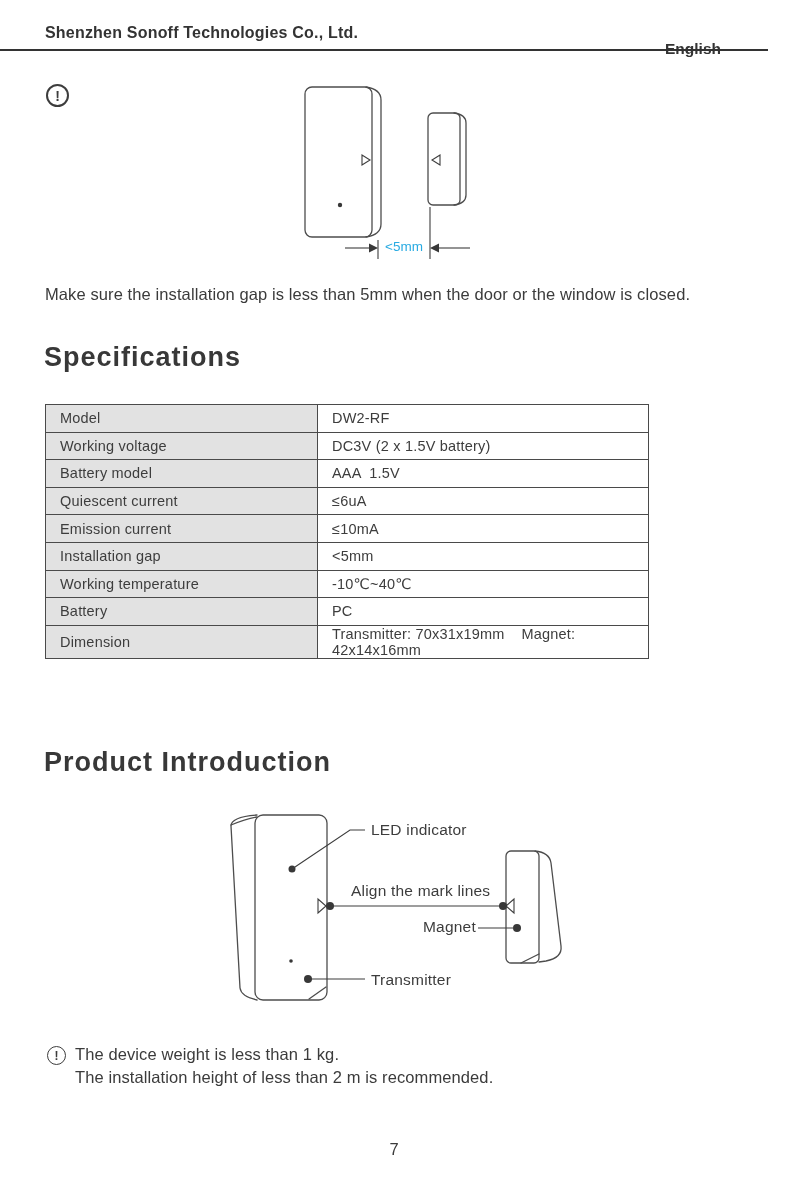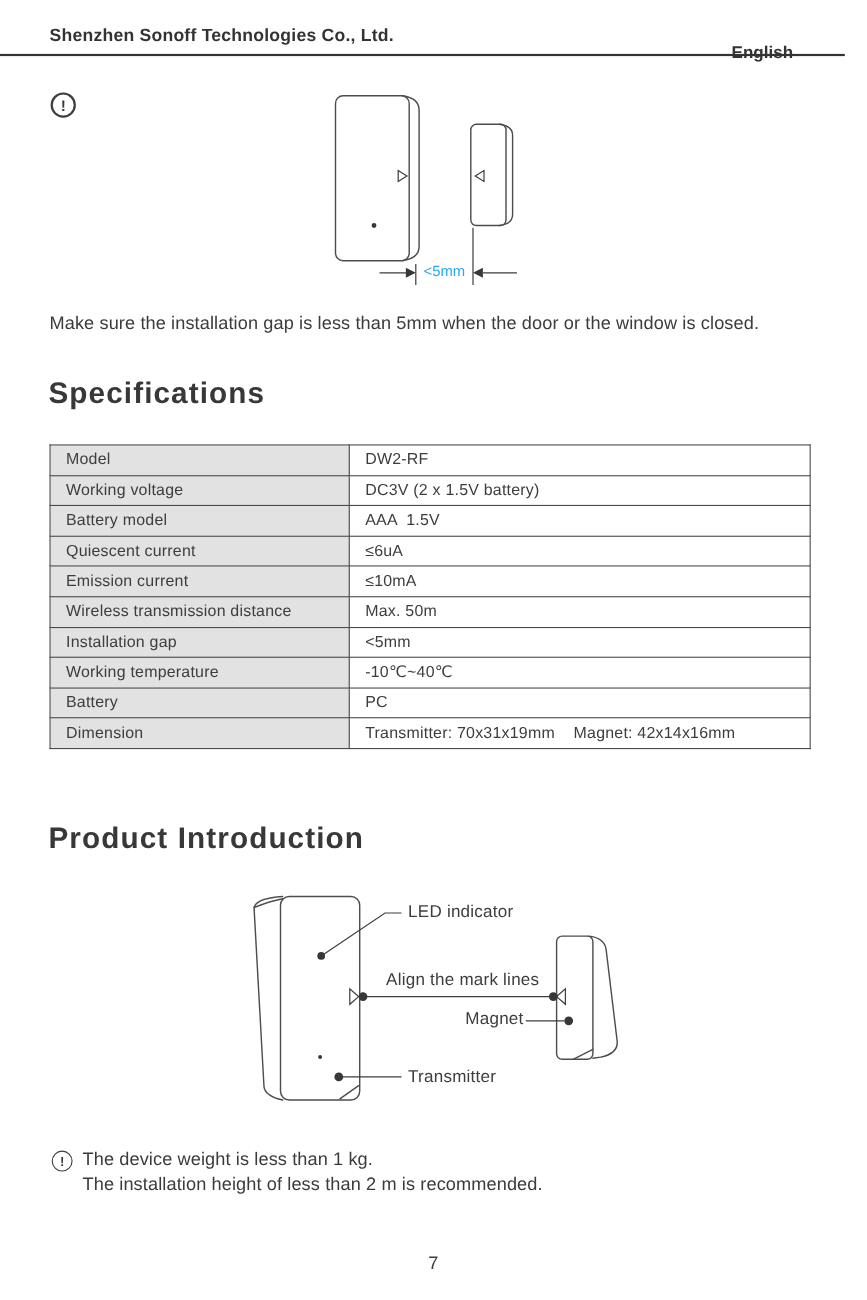--- a/index.html
+++ b/index.html
@@ -76,21 +76,21 @@
     font-weight: 600;
     letter-spacing: 1px;
     color: #383838;
   }
   .section-title.specs { top: 342px; }
   .section-title.intro { top: 747px; }
   
   table.spec-table {
     position: absolute;
     left: 45px; top: 404px;
-    width: 692px;
+    width: 604px;
     border-collapse: collapse;
     table-layout: fixed;
   }
   table.spec-table td {
     border: 1px solid #4a4a4a;
     height: 27.6px;
     font-size: 14.5px;
     letter-spacing: 0.2px;
     padding: 0 6px 0 14px;
     vertical-align: middle;
@@ -186,24 +186,20 @@
     </tr>
     <tr>
       <td class="label">Quiescent current</td>
       <td class="value">≤6uA</td>
     </tr>
     <tr>
       <td class="label">Emission current</td>
       <td class="value">≤10mA</td>
     </tr>
     <tr>
-      <td class="label">Wireless transmission distance</td>
-      <td class="value">Max. 50m</td>
-    </tr>
-    <tr>
       <td class="label">Installation gap</td>
       <td class="value">&lt;5mm</td>
     </tr>
     <tr>
       <td class="label">Working temperature</td>
       <td class="value">-10℃~40℃</td>
     </tr>
     <tr>
       <td class="label">Battery</td>
       <td class="value">PC</td>

